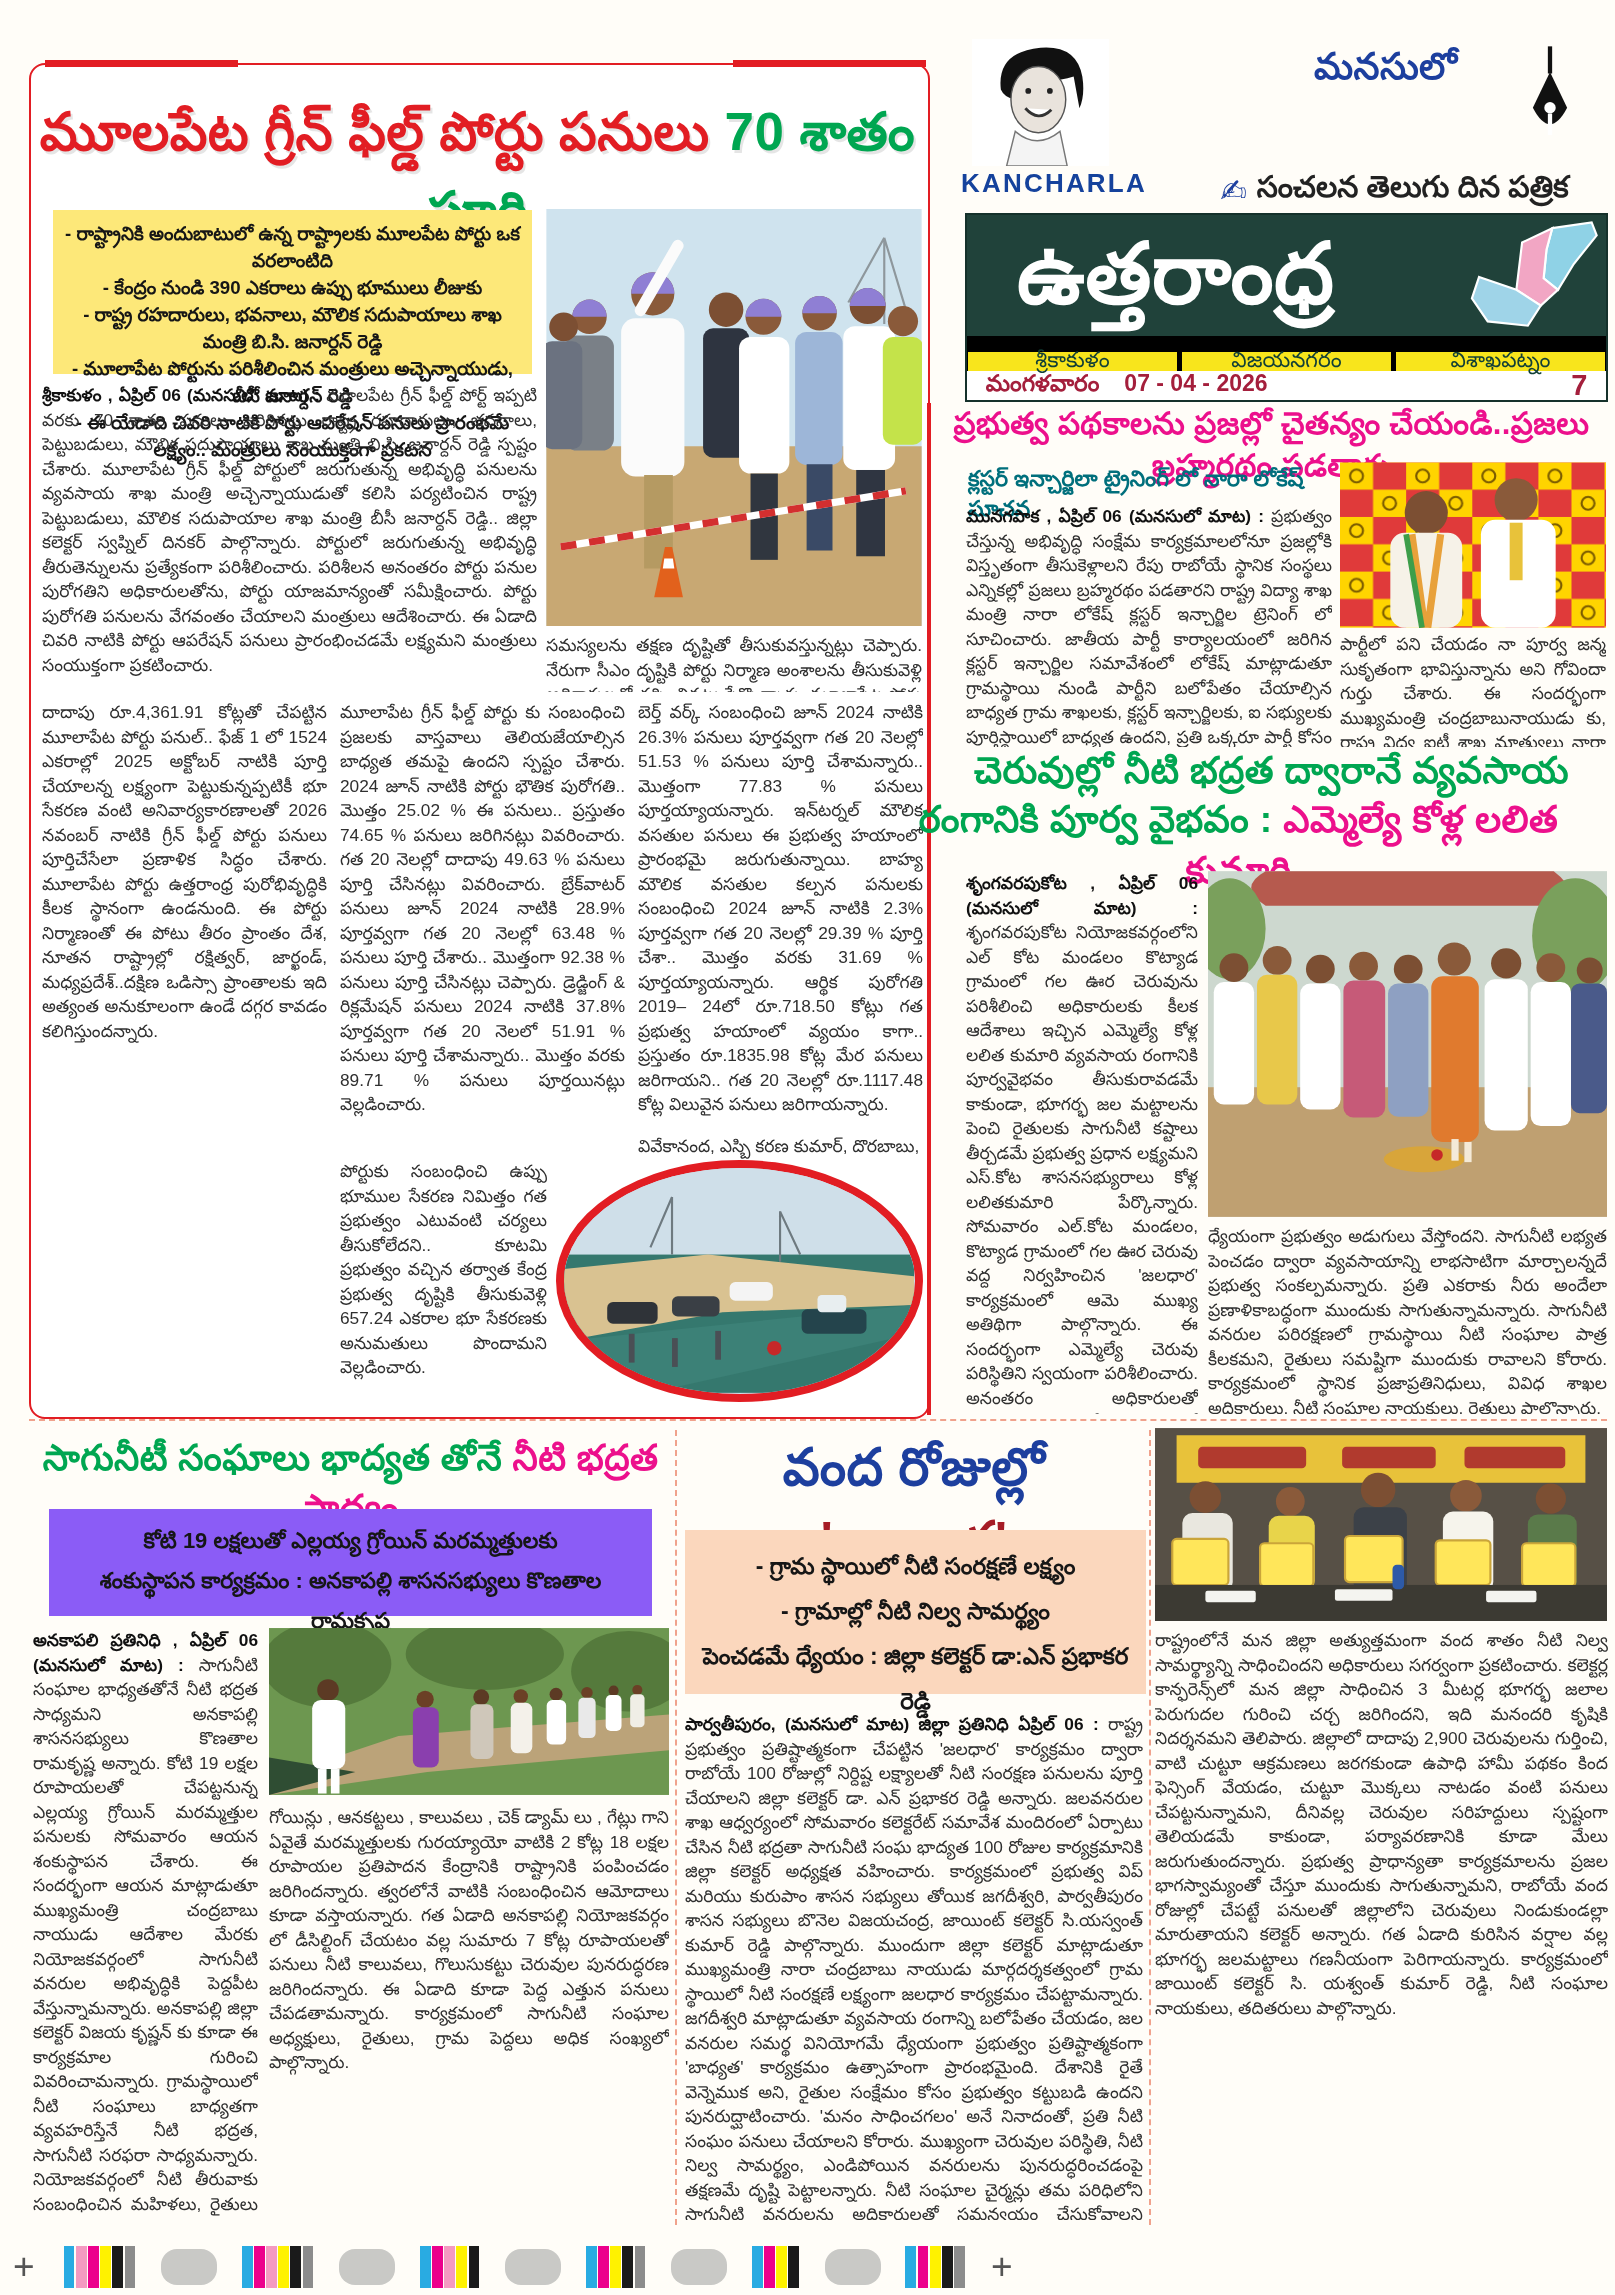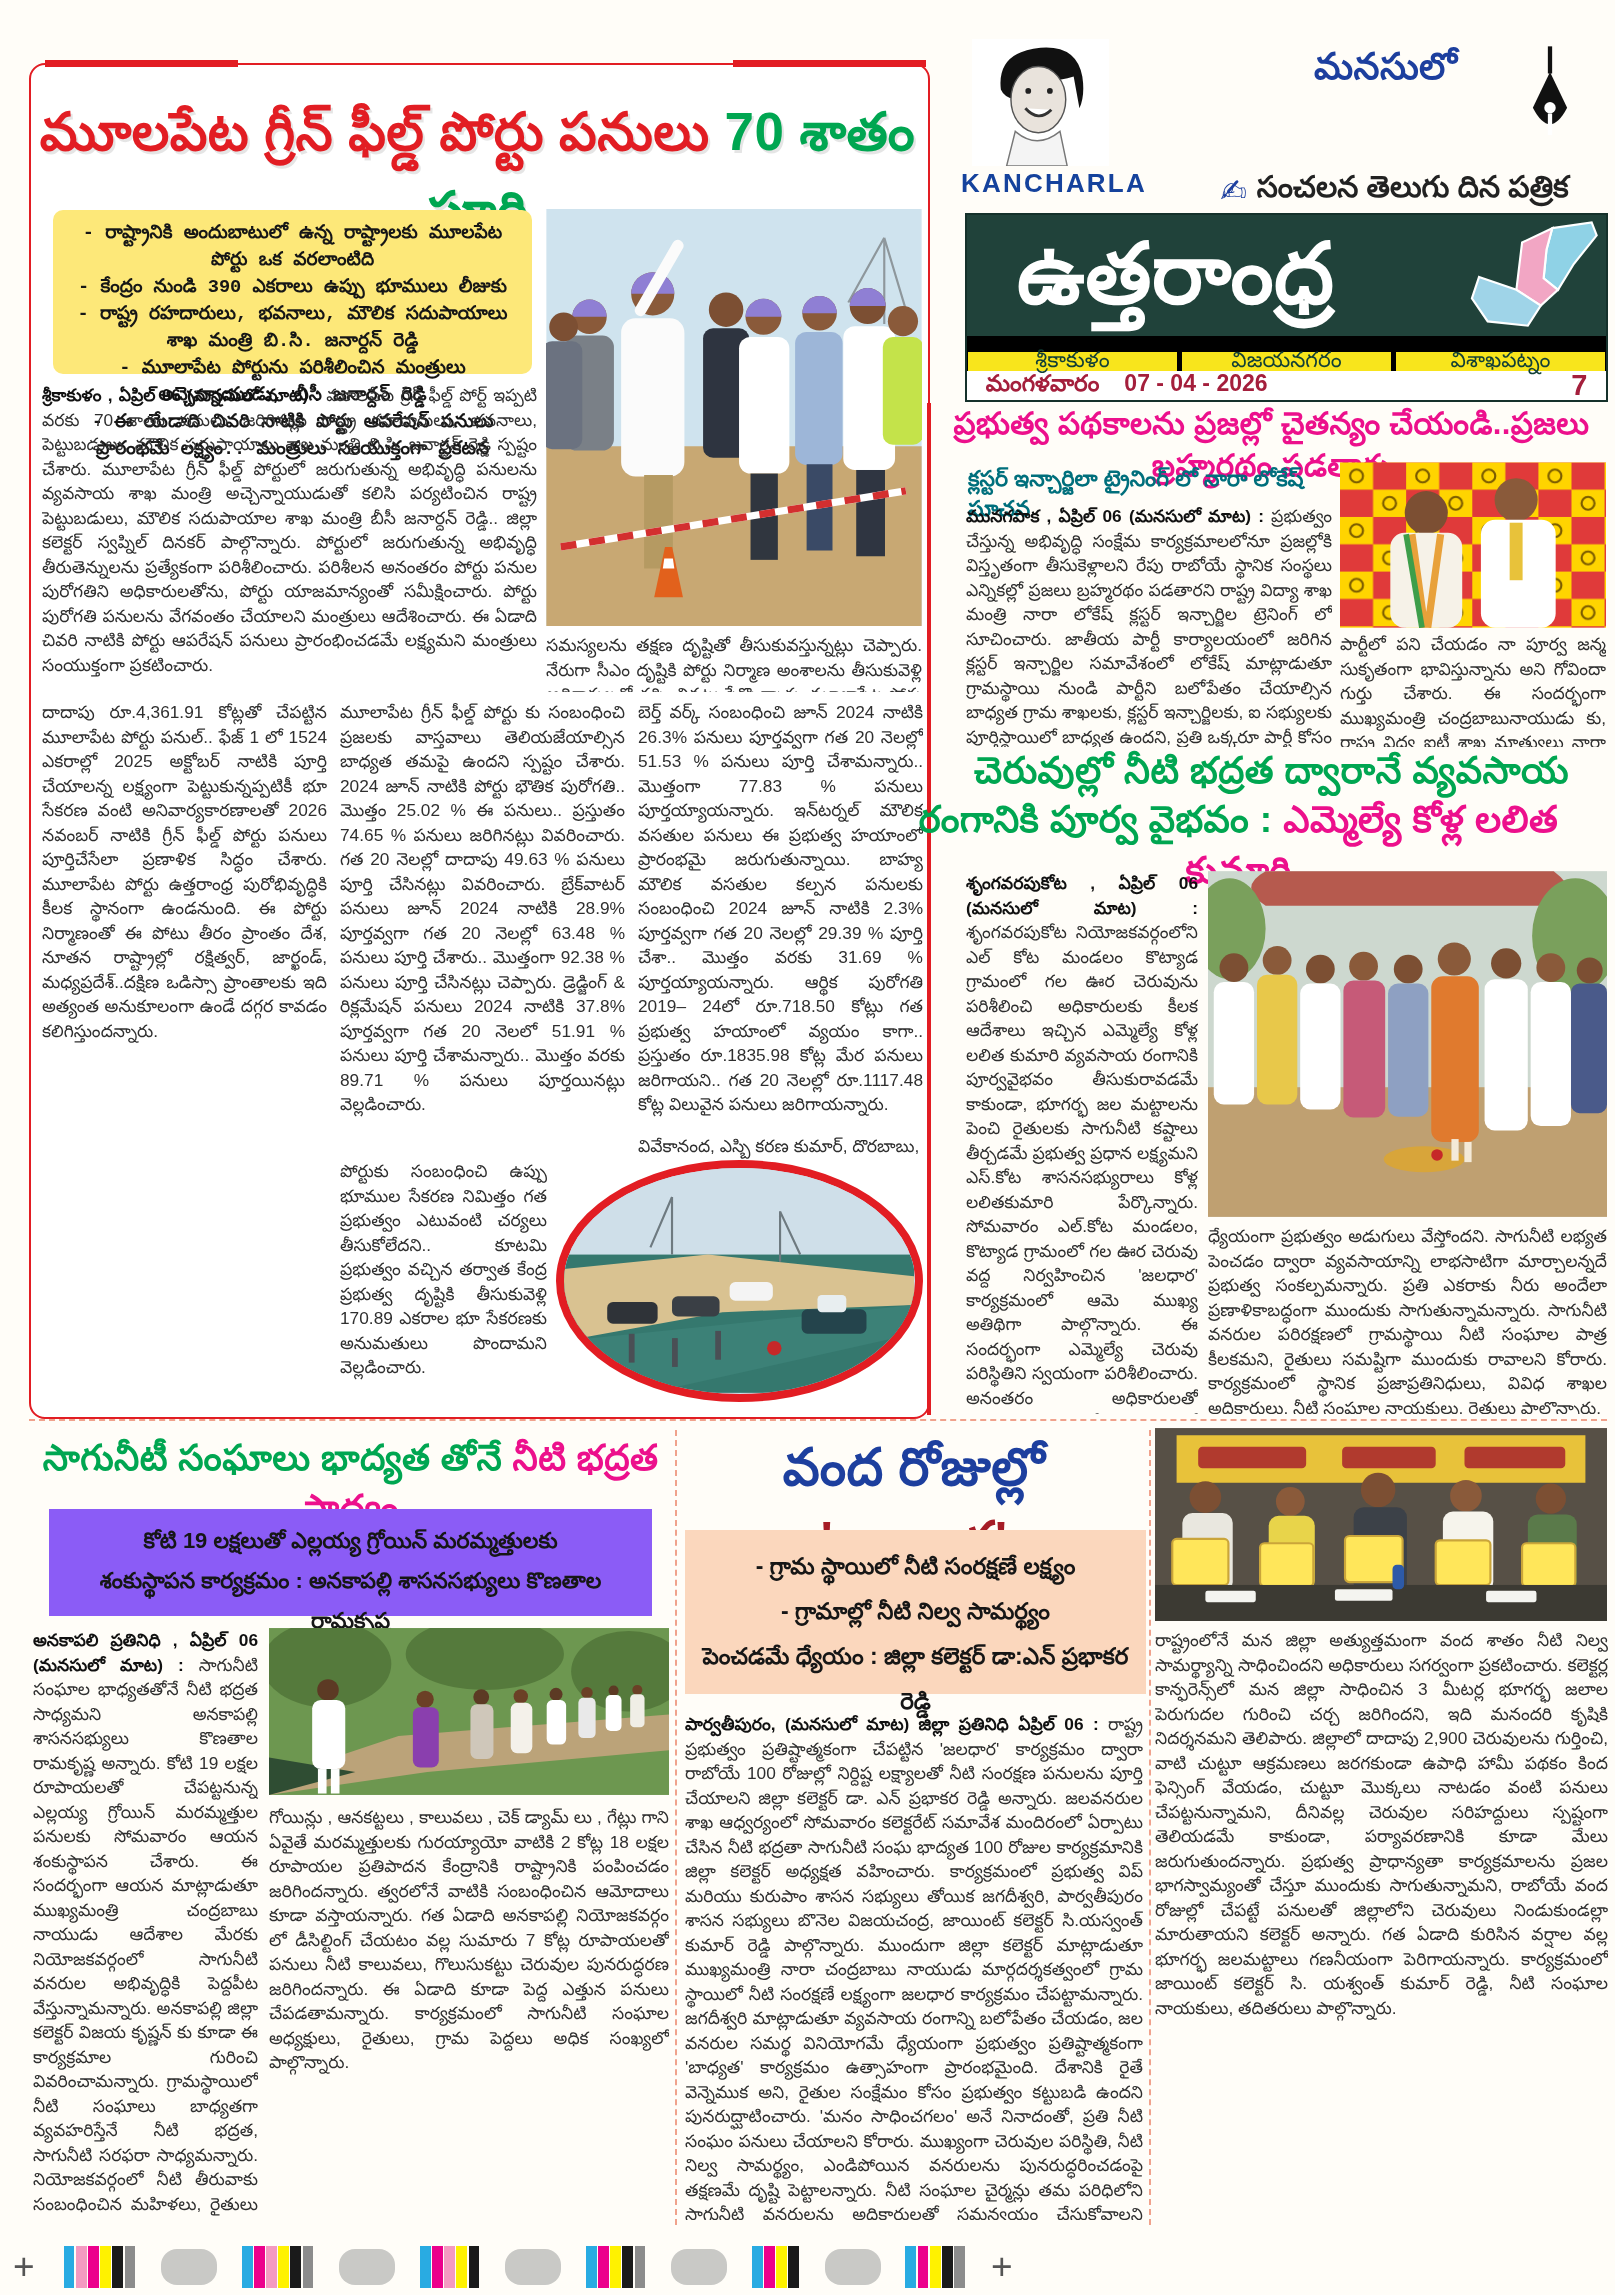--- a/index.html
+++ b/index.html
@@ -4,21 +4,21 @@
 <style>
   html,body{margin:0;padding:0;background:#e9e9e4;}
   #page{position:relative;width:1616px;height:2295px;background:#fffdf8;margin:0 auto;overflow:hidden;
         font-family:"Liberation Sans","DejaVu Sans",sans-serif;color:#2e2e2e;}
   .abs{position:absolute;}
   .bodytext{font-size:17.3px;line-height:24.5px;text-align:justify;color:#2f2f2f;overflow:hidden;}
   .dateline{font-weight:700;color:#111;}
   .hl{font-weight:700;letter-spacing:0.4px;}
   .shadow{text-shadow:2.2px 2.9px 0 rgba(0,0,0,.10);}
   .center{text-align:center;}
-  .ybox{background:#fde879;border-radius:10px;font-family:Liberation Mono, monospace;}
+  .ybox{background:#fde879;border-radius:0;}
   .ybox2{background:#8b5cf6;}
   .pbox{background:#fbd7bd;}
   .boxlines{font-weight:700;color:#161616;}
   .dashedv{border-left:2.9px dashed #f0a28c;}
   .kicker{font-weight:700;color:#006f7c;}
   .pageno{font-weight:700;color:#a41f3c;}
   .bars{display:flex;align-items:center;}
   .bar{width:10.8px;height:42px;margin-right:1.4px;}
   .blob{width:56px;height:36px;background:#c9c9c6;border-radius:16px;margin:0 24.5px;}
   .crosshair{font-size:37px;color:#555;font-weight:400;line-height:42px;}
@@ -114,21 +114,21 @@
 
   <div class="abs bodytext" style="left:42px;top:383px;width:495px;height:310px;">
     <span class="dateline">శ్రీకాకుళం , ఏప్రిల్ 06 (మనసులో మాట) :</span>
     <span>మూలపేట గ్రీన్ ఫీల్డ్ పోర్ట్ ఇప్పటి వరకు 70 శాతం పనులు జరిగినట్లు రాష్ట్ర రహదారులు, భవనాలు, పెట్టుబడులు, మౌలిక సదుపాయాలు శాఖ మంత్రి బి.సి. జనార్దన్ రెడ్డి స్పష్టం చేశారు. మూలాపేట గ్రీన్ ఫీల్డ్ పోర్టులో జరుగుతున్న అభివృద్ధి పనులను వ్యవసాయ శాఖ మంత్రి అచ్చెన్నాయుడుతో కలిసి పర్యటించిన రాష్ట్ర పెట్టుబడులు, మౌలిక సదుపాయాల శాఖ మంత్రి బీసీ జనార్దన్ రెడ్డి.. జిల్లా కలెక్టర్ స్వప్నిల్ దినకర్ పాల్గొన్నారు. పోర్టులో జరుగుతున్న అభివృద్ధి తీరుతెన్నులను ప్రత్యేకంగా పరిశీలించారు. పరిశీలన అనంతరం పోర్టు పనుల పురోగతిని అధికారులతోను, పోర్టు యాజమాన్యంతో సమీక్షించారు. పోర్టు పురోగతి పనులను వేగవంతం చేయాలని మంత్రులు ఆదేశించారు. ఈ ఏడాది చివరి నాటికి పోర్టు ఆపరేషన్ పనులు ప్రారంభించడమే లక్ష్యమని మంత్రులు సంయుక్తంగా ప్రకటించారు.</span>
   </div>
   <div class="abs bodytext" style="left:546px;top:633px;width:376px;height:59px;">సమస్యలను తక్షణ దృష్టితో తీసుకువస్తున్నట్లు చెప్పారు. నేరుగా సీఎం దృష్టికి పోర్టు నిర్మాణ అంశాలను తీసుకువెళ్లి అధికారులతో చర్చించినట్లు పేర్కొన్నారు. మూలాపేట పోర్టు ఈ ప్రాంత ప్రజలకు వరమని మంత్రులు స్పష్టం చేశారు.</div>
 
   <div class="abs bodytext" style="left:42px;top:700px;width:285px;height:703px;">దాదాపు రూ.4,361.91 కోట్లతో చేపట్టిన మూలాపేట పోర్టు పనుల్.. ఫేజ్ 1 లో 1524 ఎకరాల్లో 2025 అక్టోబర్ నాటికి పూర్తి చేయాలన్న లక్ష్యంగా పెట్టుకున్నప్పటికీ భూ సేకరణ వంటి అనివార్యకారణాలతో 2026 నవంబర్ నాటికి గ్రీన్ ఫీల్డ్ పోర్టు పనులు పూర్తిచేసేలా ప్రణాళిక సిద్ధం చేశారు. మూలాపేట పోర్టు ఉత్తరాంధ్ర పురోభివృద్ధికి కీలక స్థానంగా ఉండనుంది. ఈ పోర్టు నిర్మాణంతో ఈ పోటు తీరం ప్రాంతం దేశ, నూతన రాష్ట్రాల్లో రక్షిత్వర్, జార్ఖండ్, మధ్యప్రదేశ్..దక్షిణ ఒడిస్సా ప్రాంతాలకు ఇది అత్యంత అనుకూలంగా ఉండే దగ్గర కావడం కలిగిస్తుందన్నారు.</div>
   <div class="abs bodytext" style="left:340px;top:700px;width:285px;height:452px;">మూలాపేట గ్రీన్ ఫీల్డ్ పోర్టు కు సంబంధించి ప్రజలకు వాస్తవాలు తెలియజేయాల్సిన బాధ్యత తమపై ఉందని స్పష్టం చేశారు. 2024 జూన్ నాటికి పోర్టు భౌతిక పురోగతి.. మొత్తం 25.02 % ఈ పనులు.. ప్రస్తుతం 74.65 % పనులు జరిగినట్లు వివరించారు. గత 20 నెలల్లో దాదాపు 49.63 % పనులు పూర్తి చేసినట్లు వివరించారు. బ్రేక్‌వాటర్ పనులు జూన్ 2024 నాటికి 28.9% పూర్తవ్వగా గత 20 నెలల్లో 63.48 % పనులు పూర్తి చేశారు.. మొత్తంగా 92.38 % పనులు పూర్తి చేసినట్లు చెప్పారు. డ్రెడ్జింగ్ &amp; రిక్లమేషన్ పనులు 2024 నాటికి 37.8% పూర్తవ్వగా గత 20 నెలలో 51.91 % పనులు పూర్తి చేశామన్నారు.. మొత్తం వరకు 89.71 % పనులు పూర్తయినట్లు వెల్లడించారు.</div>
   <div class="abs bodytext" style="left:638px;top:700px;width:285px;height:430px;">బెర్త్ వర్క్ సంబంధించి జూన్ 2024 నాటికి 26.3% పనులు పూర్తవ్వగా గత 20 నెలల్లో 51.53 % పనులు పూర్తి చేశామన్నారు.. మొత్తంగా 77.83 % పనులు పూర్తయ్యాయన్నారు. ఇన్‌టర్నల్ మౌలిక వసతుల పనులు ఈ ప్రభుత్వ హయాంలో ప్రారంభమై జరుగుతున్నాయి. బాహ్య మౌలిక వసతుల కల్పన పనులకు సంబంధించి 2024 జూన్ నాటికి 2.3% పూర్తవ్వగా గత 20 నెలల్లో 29.39 % పూర్తి చేశా.. మొత్తం వరకు 31.69 % పూర్తయ్యాయన్నారు. ఆర్థిక పురోగతి 2019– 24లో రూ.718.50 కోట్లు గత ప్రభుత్వ హయాంలో వ్యయం కాగా.. ప్రస్తుతం రూ.1835.98 కోట్ల మేర పనులు జరిగాయని.. గత 20 నెలల్లో రూ.1117.48 కోట్ల విలువైన పనులు జరిగాయన్నారు.</div>
-  <div class="abs bodytext" style="left:340px;top:1159px;width:207px;height:243px;">పోర్టుకు సంబంధించి ఉప్పు భూముల సేకరణ నిమిత్తం గత ప్రభుత్వం ఎటువంటి చర్యలు తీసుకోలేదని.. కూటమి ప్రభుత్వం వచ్చిన తర్వాత కేంద్ర ప్రభుత్వ దృష్టికి తీసుకువెళ్లి 170.89 ఎకరాల భూ సేకరణకు అనుమతులు పొందామని వెల్లడించారు.</div>
+  <div class="abs bodytext" style="left:340px;top:1159px;width:207px;height:243px;">పోర్టుకు సంబంధించి ఉప్పు భూముల సేకరణ నిమిత్తం గత ప్రభుత్వం ఎటువంటి చర్యలు తీసుకోలేదని.. కూటమి ప్రభుత్వం వచ్చిన తర్వాత కేంద్ర ప్రభుత్వ దృష్టికి తీసుకువెళ్లి 657.24 ఎకరాల భూ సేకరణకు అనుమతులు పొందామని వెల్లడించారు.</div>
   <div class="abs bodytext" style="left:638px;top:1134px;width:285px;height:24.5px;overflow:hidden;white-space:nowrap;">వివేకానంద, ఎస్బి కరణ కుమార్, దొరబాబు, పిఎసిఎస్ మాజీ అధ్యక్షులు కింజరాపు హరి వర ప్రసాద్, తదితరులు పాల్గొన్నారు.</div>
 
   <div class="abs" style="left:556px;top:1160px;width:367px;height:242px;border:8.6px solid #e21d23;border-radius:50%;overflow:hidden;box-sizing:border-box;background:#cfdfe9;">
     <svg width="350" height="225" viewBox="0 0 486 312" xmlns="http://www.w3.org/2000/svg">
       <rect width="486" height="140" fill="#cfdfe9"></rect>
       <rect y="120" width="486" height="192" fill="#35786e"></rect>
       <polygon points="0,140 200,120 486,150 486,190 220,200 0,240" fill="#d9c291"></polygon>
       <polygon points="0,240 486,190 486,230 120,312 0,312" fill="#3c8177"></polygon>
       <g stroke="#6e7a80" stroke-width="3" fill="none">
         <path d="M150 40 v80 M150 40 l-30 70 M300 60 v70 M300 60 l28 60"></path>

